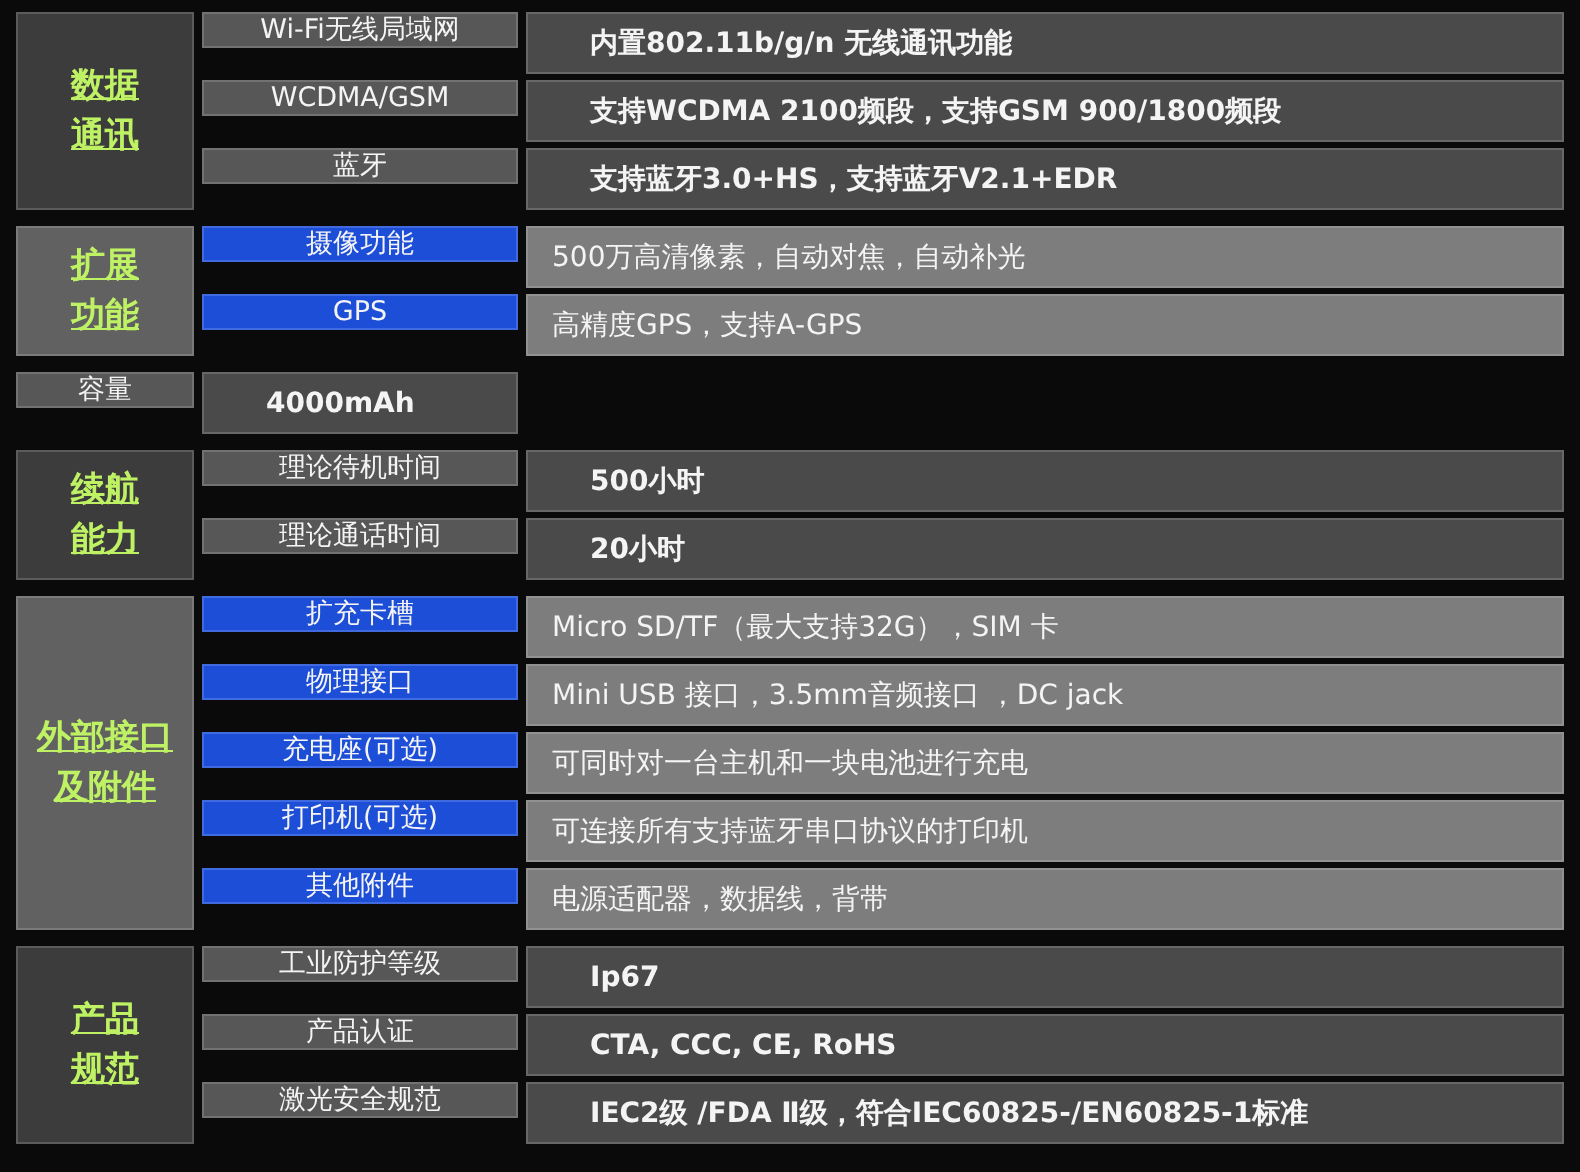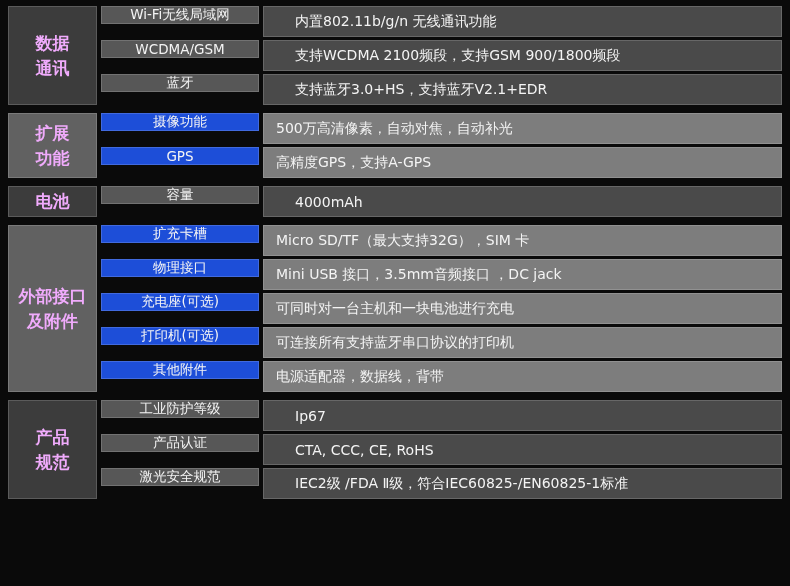--- a/index.html
+++ b/index.html
@@ -23,27 +23,28 @@
     grid-template-columns: 89px 158px 1fr;
     gap: 3px 4px;
     align-items: stretch;
   }
   .cat {
     grid-row: 1 / span var(--rows, 1);
     display: flex;
     align-items: center;
     justify-content: center;
     text-align: center;
-    color: #f0abfc;
+    color: #bef264;
     font-size: 17px;
     font-weight: bold;
     white-space: pre-line;
     line-height: 1.45;
     box-sizing: border-box;
     border: 1px solid rgba(255,255,255,0.16);
+    text-decoration: underline;
   }
   .key {
     height: 18px;
     display: flex;
     align-items: center;
     justify-content: center;
     color: #f4f4f4;
     font-size: 13.5px;
     box-sizing: border-box;
     border: 1px solid rgba(255,255,255,0.16);
@@ -53,21 +54,21 @@
     display: flex;
     align-items: center;
     padding-left: 31px;
     color: #f4f4f4;
     font-size: 14px;
     box-sizing: border-box;
     border: 1px solid rgba(255,255,255,0.16);
   }
   .dark .cat { background: #3c3c3c; }
   .dark .key { background: #575757; }
-  .dark .val { background: #4a4a4a; }
+  .dark .val { background: #4a4a4a; font-weight: bold; }
   .light .cat { background: #616161; }
   .light .key { background: #1d4ed8; }
   .light .val { background: #7d7d7d; padding-left: 12px; }
 </style>
 </head>
 <body>
 
 <div class="spec-table">
 
   <div class="group dark" style="--rows:3">
@@ -84,25 +85,32 @@
   <div class="group light" style="--rows:2">
     <div class="cat">扩展
 功能</div>
     <div class="key">摄像功能</div>
     <div class="val">500万高清像素，自动对焦，自动补光</div>
     <div class="key">GPS</div>
     <div class="val">高精度GPS，支持A-GPS</div>
   </div>
 
   <div class="group dark" style="--rows:1">
-    <div class="cat">电池</div>
     <div class="key">容量</div>
     <div class="val">4000mAh</div>
   </div>
 
+  <div class="group dark" style="--rows:2">
+    <div class="cat">续航
+能力</div>
+    <div class="key">理论待机时间</div>
+    <div class="val">500小时</div>
+    <div class="key">理论通话时间</div>
+    <div class="val">20小时</div>
+  </div>
 
   <div class="group light" style="--rows:5">
     <div class="cat">外部接口
 及附件</div>
     <div class="key">扩充卡槽</div>
     <div class="val">Micro SD/TF（最大支持32G），SIM 卡</div>
     <div class="key">物理接口</div>
     <div class="val">Mini USB 接口，3.5mm音频接口 ，DC jack</div>
     <div class="key">充电座(可选)</div>
     <div class="val">可同时对一台主机和一块电池进行充电</div>

